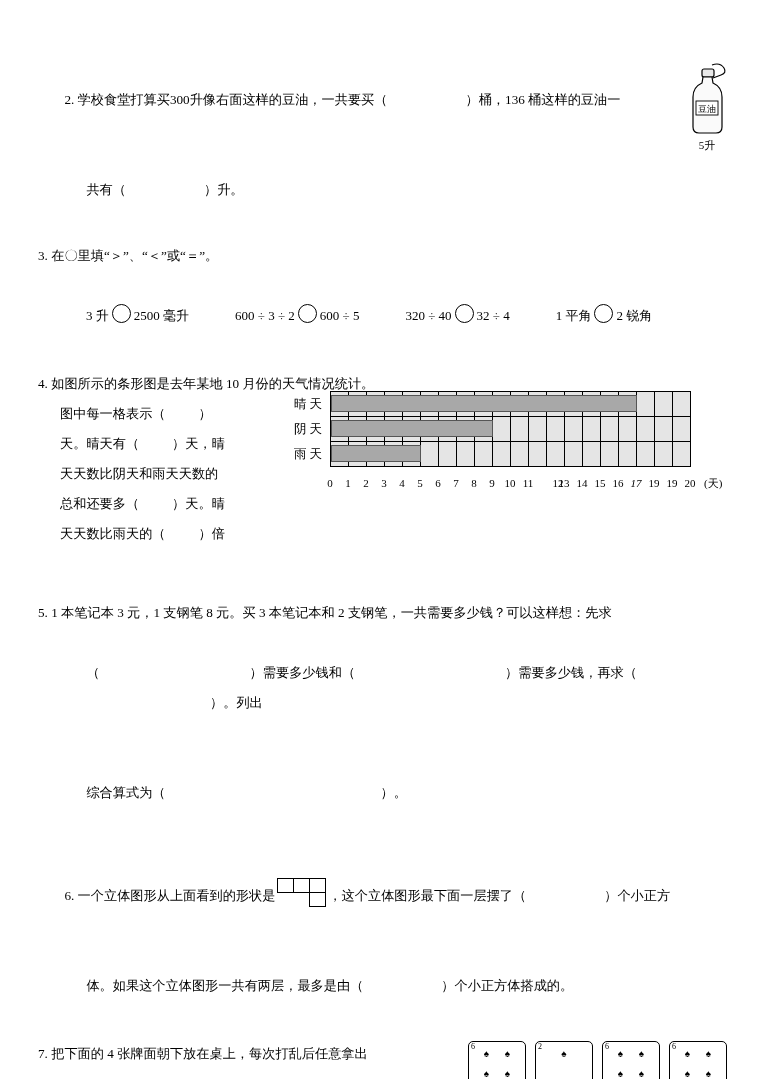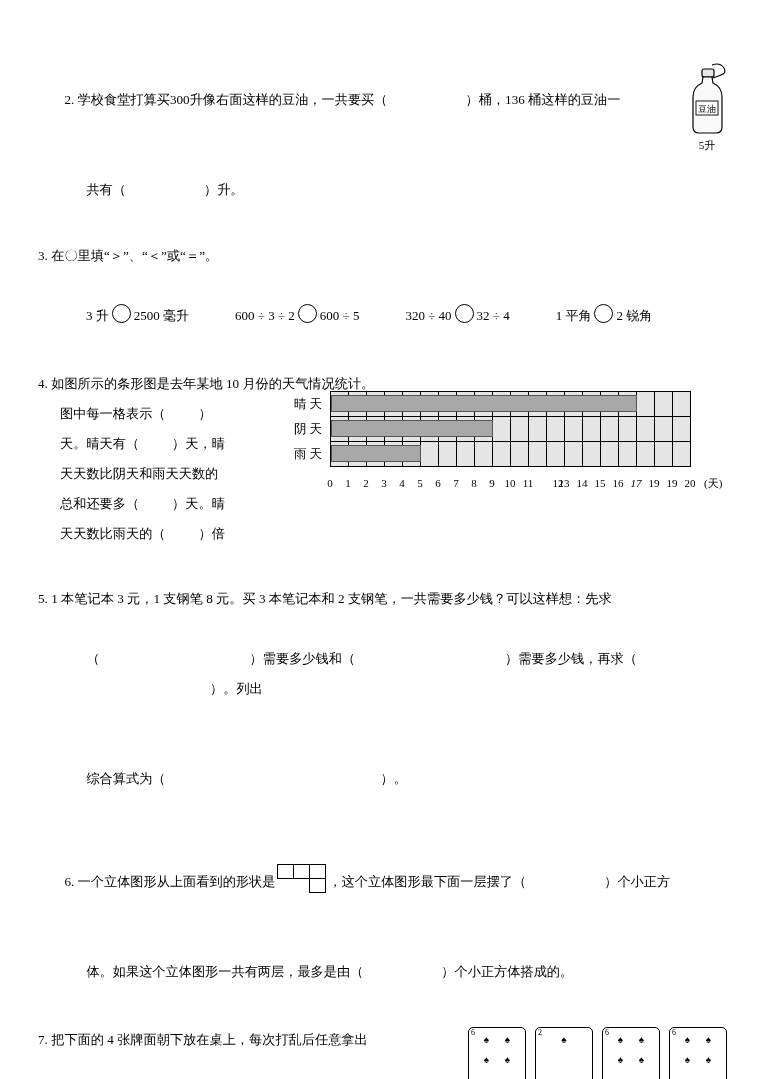--- a/index.html
+++ b/index.html
@@ -299,21 +299,21 @@
           <span style="left:288px;">16</span>
           <span style="left:306px;font-style:italic;">17</span>
           <span style="left:324px;">19</span>
           <span style="left:342px;">19</span>
           <span style="left:360px;">20</span>
           <span class="unit" style="left:374px;">(天)</span>
         </div>
       </div>
     </div>
 
-    <div class="q" style="margin-top:10px;">
+    <div class="q" style="margin-top:24px;">
       <span class="ln">5. 1 本笔记本 3 元，1 支钢笔 8 元。买 3 本笔记本和 2 支钢笔，一共需要多少钱？可以这样想：先求</span>
       <span class="ln indent">
         <span>（</span><span class="blank-xl"></span><span>）需要多少钱和（</span><span class="blank-xl"></span><span>）需要多少钱，再求（</span><span class="blank-xl"></span><span>）。列出</span>
       </span>
       <span class="ln indent">
         <span>综合算式为（</span><span style="display:inline-block;width:215px;"></span><span>）。</span>
       </span>
     </div>
 
     <div class="q" style="margin-top:10px;">

